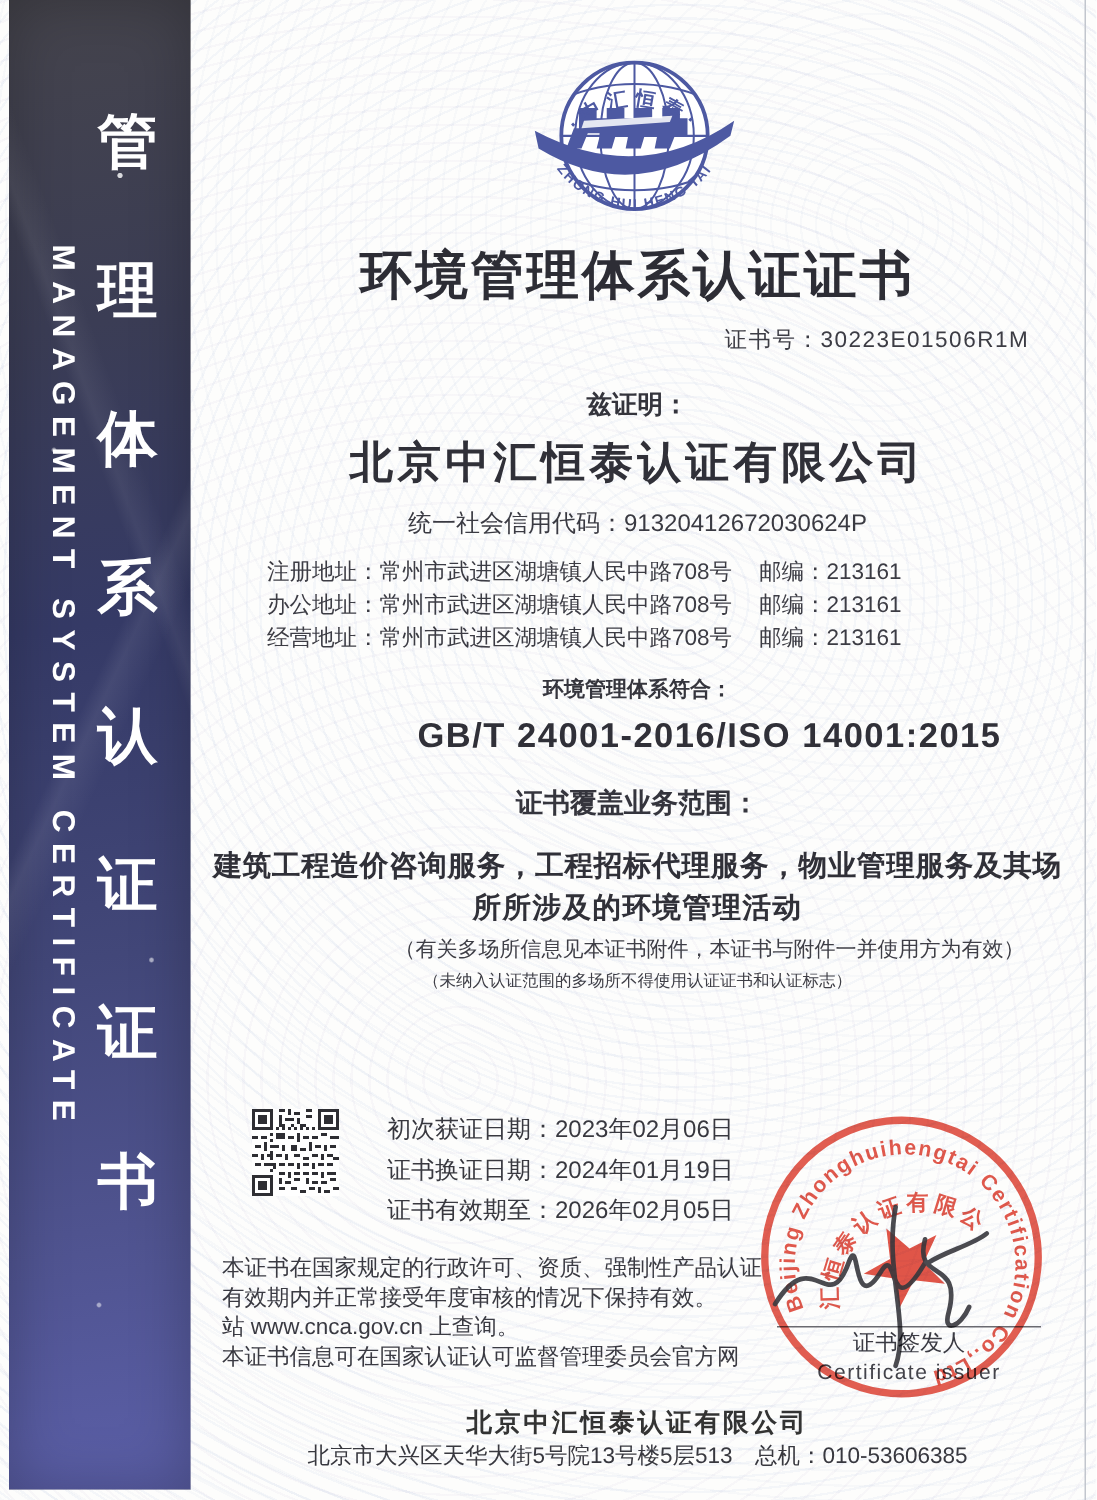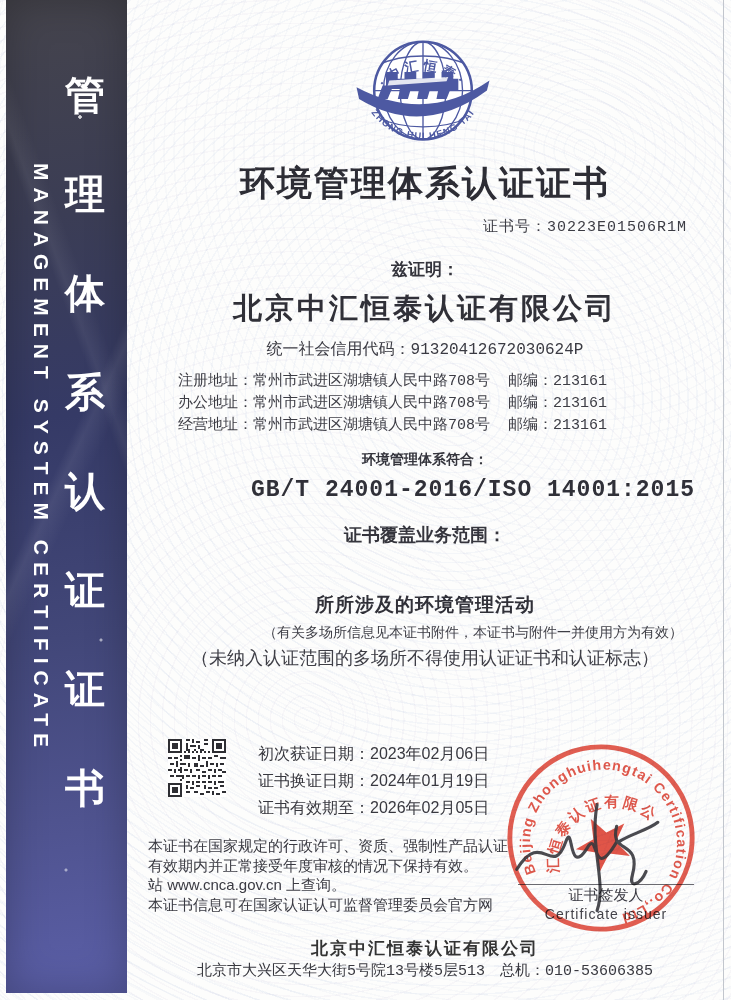--- a/index.html
+++ b/index.html
@@ -43,42 +43,42 @@
   .sidebar-en{
     position:absolute;left:47px;top:163px;
     color:#fff;font-size:21px;font-weight:bold;letter-spacing:7px;
     white-space:nowrap;transform-origin:left top;transform:rotate(90deg);
   }
 
   
   .logo{position:absolute;left:338px;top:30px;width:170px;height:122px;}
 
   
-  .content{position:absolute;left:127px;top:0;width:596px;height:1000px;color:#35353d;font-family:Liberation Mono, monospace;}
+  .content{position:absolute;left:127px;top:0;width:596px;height:1000px;color:#35353d;}
   .title{
     position:absolute;left:0;width:100%;top:160px;text-align:center;
     font-size:35px;font-weight:bold;letter-spacing:2px;color:#2d2d35;
   }
   .certno{position:absolute;left:356px;top:217px;font-size:15px;color:#3c3c44;letter-spacing:1px;}
   .certify{position:absolute;left:0;width:100%;top:258px;text-align:center;font-size:17px;font-weight:bold;color:#34343c;}
   .company{
     position:absolute;left:0;width:100%;top:289px;text-align:center;
     font-size:29px;font-weight:bold;letter-spacing:3px;color:#303038;
   }
   .credit{position:absolute;left:0;width:100%;top:339px;text-align:center;font-size:16px;color:#3a3a42;}
   .addr{position:absolute;left:51px;top:371px;font-size:15px;line-height:22px;color:#3c3c44;}
   .addr .row{white-space:nowrap;}
   .addr .gap{display:inline-block;width:18px;}
   .std-head{position:absolute;left:0;width:100%;top:451px;text-align:center;font-size:14px;font-weight:bold;}
   .std{position:absolute;left:0;width:100%;top:477px;text-align:center;font-size:23px;font-weight:bold;letter-spacing:1px;color:#303038;padding-left:48px;}
   .scope-head{position:absolute;left:0;width:100%;top:523px;text-align:center;font-size:18px;font-weight:bold;}
   .scope1{position:absolute;left:0;width:100%;top:564px;text-align:center;font-size:19px;font-weight:bold;letter-spacing:.5px;color:#303038;white-space:nowrap;}
   .scope2{position:absolute;left:0;width:100%;top:592px;text-align:center;font-size:19px;font-weight:bold;letter-spacing:1px;color:#303038;}
   .note1{position:absolute;left:0;width:100%;top:624px;text-align:center;font-size:14px;color:#3e3e46;padding-left:48px;}
-  .note2{position:absolute;left:0;width:100%;top:646px;text-align:center;font-size:18px;color:#3e3e46;}
+  .note2{position:absolute;left:0;width:100%;top:646px;text-align:center;font-size:11px;color:#3e3e46;}
 
   
   .qr{position:absolute;left:168px;top:737px;width:58px;height:62px;}
   .dates{position:absolute;left:258px;top:740px;font-size:16px;line-height:27px;color:#38383f;}
   .dates .row{white-space:nowrap;}
 
   
   .validity{position:absolute;left:148px;top:836px;width:390px;font-size:15px;line-height:19.5px;color:#3a3a42;}
 
   
@@ -142,20 +142,21 @@
     <div class="addr">
       <div class="row"><span>注册地址：</span><span>常州市武进区湖塘镇人民中路708号</span><span class="gap"></span><span>邮编：</span><span>213161</span></div>
       <div class="row"><span>办公地址：</span><span>常州市武进区湖塘镇人民中路708号</span><span class="gap"></span><span>邮编：</span><span>213161</span></div>
       <div class="row"><span>经营地址：</span><span>常州市武进区湖塘镇人民中路708号</span><span class="gap"></span><span>邮编：</span><span>213161</span></div>
     </div>
 
     <div class="std-head">环境管理体系符合：</div>
     <div class="std">GB/T 24001-2016/ISO 14001:2015</div>
 
     <div class="scope-head">证书覆盖业务范围：</div>
+    <div class="scope1">建筑工程造价咨询服务，工程招标代理服务，物业管理服务及其场</div>
     <div class="scope2">所所涉及的环境管理活动</div>
     <div class="note1">（有关多场所信息见本证书附件，本证书与附件一并使用方为有效）</div>
     <div class="note2">（未纳入认证范围的多场所不得使用认证证书和认证标志）</div>
 
     <div class="footer-co">北京中汇恒泰认证有限公司</div>
     <div class="footer-addr">北京市大兴区天华大街5号院13号楼5层513　总机：010-53606385</div>
   </div>
 
   <svg class="qr" viewBox="0 0 29 29" shape-rendering="crispEdges">
     <rect width="29" height="29" fill="#fff"></rect>

